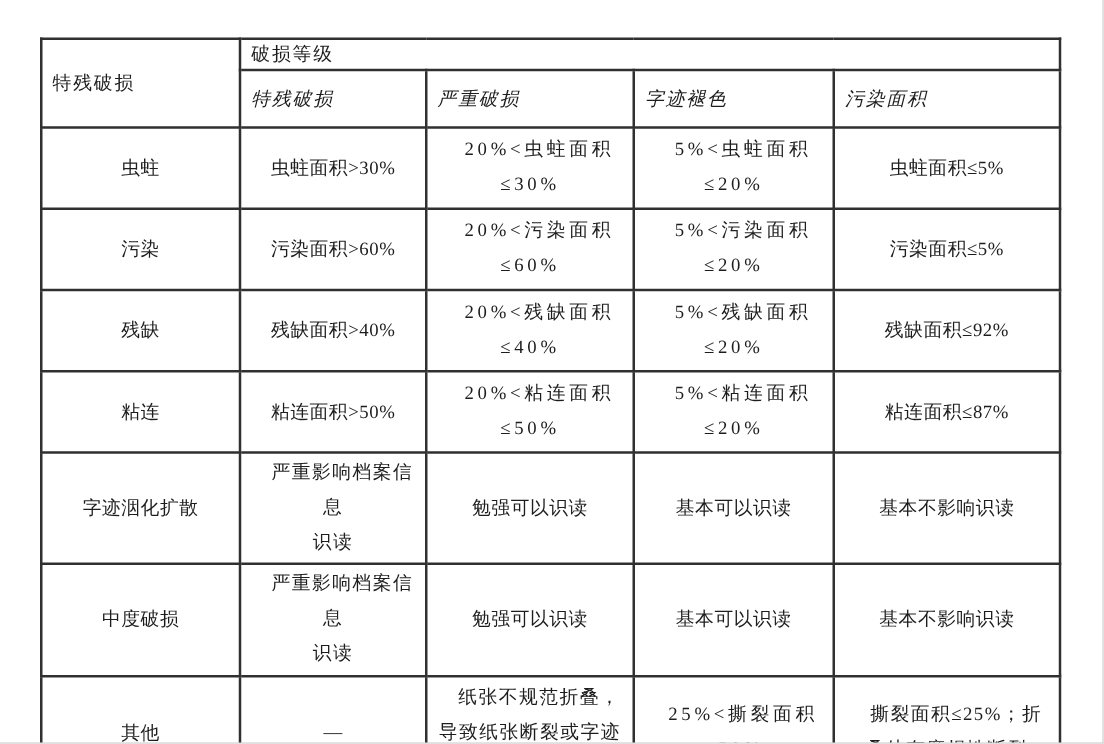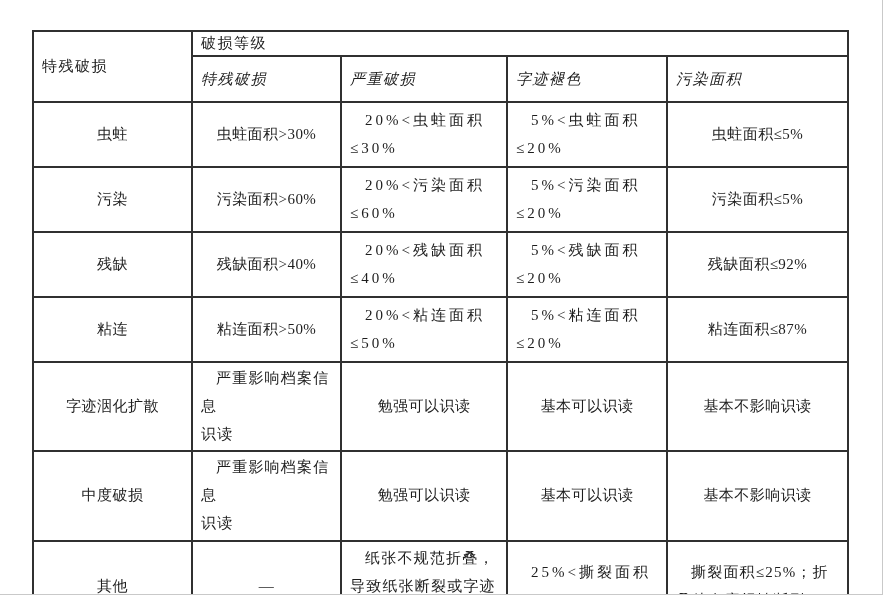--- a/index.html
+++ b/index.html
@@ -24,20 +24,21 @@
     table-layout: fixed;
   }
   .grade th, .grade td {
     border: 2px solid #303030;
     font-weight: normal;
     font-size: 15px;
     vertical-align: middle;
     padding: 2px 8px;
     box-sizing: border-box;
     overflow: hidden;
+    text-align: center;
   }
   tr.h1 { height: 25px; }
   tr.h2 { height: 46px; font-style: italic; }
   tr.r  { height: 65px; }
   tr.r6 { height: 63px; }
   tr.r7 { height: 92px; }
   .grade th { letter-spacing: 0.1em; text-align: left; }
   .c  { text-align: center; letter-spacing: 0.03em; }
   .ml {
     text-align: left;

